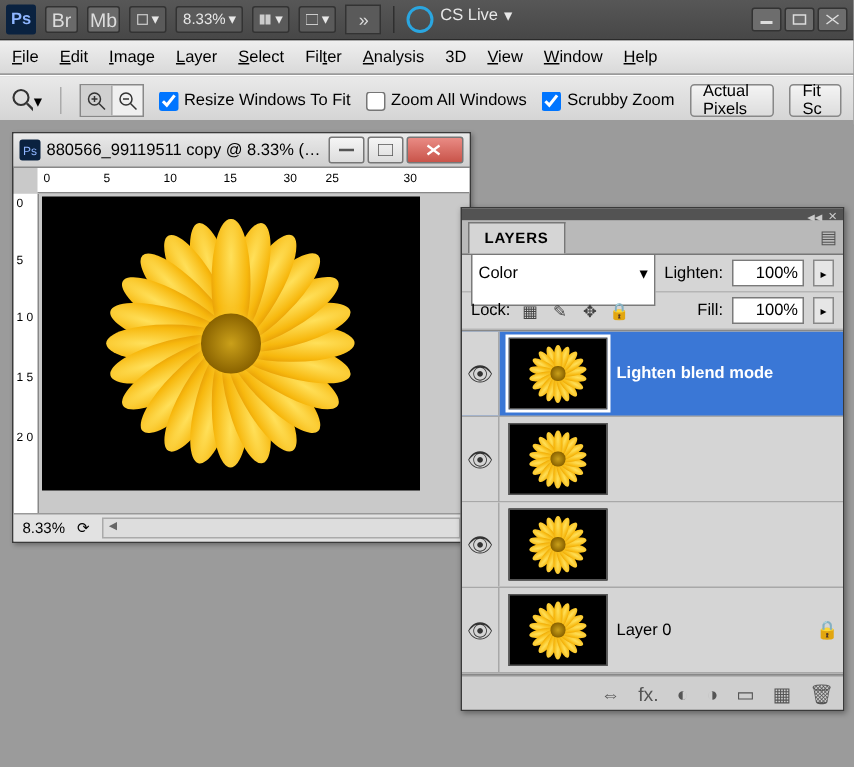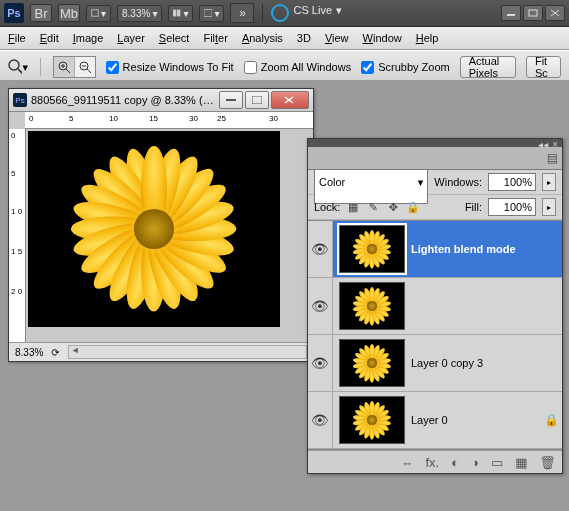--- a/index.html
+++ b/index.html
@@ -267,28 +267,29 @@
   </div>
 
   <div class="layers-panel">
     <div class="panel-grip">
         <div class="ic">
           <span>◂◂</span>
           <span>×</span>
         </div>
       </div>
     <div class="panel-tabs">
+      <div class="panel-tab">LAYERS</div>
       <div class="panel-opts">▤</div>
     </div>
     <div class="panel-row">
       <div class="blend-select">
           <span>Color</span>
           <span>▾</span>
         </div>
-      <span>Windows:</span>
+      <span>Lighten:</span>
       <div class="num-field">100%</div>
       <div class="arrow-btn">▸</div>
     </div>
     <div class="panel-row">
       <span>Lock:</span>
       <div class="lock-icons">
         <span>▦</span>
         <span>✎</span>
         <span>✥</span>
         <span>🔒</span>
@@ -371,21 +372,20 @@
               <div class="petal" style="transform: rotate(120deg);"></div>
               <div class="petal" style="transform: rotate(100deg);"></div>
               <div class="petal" style="transform: rotate(80deg);"></div>
               <div class="petal" style="transform: rotate(60deg);"></div>
               <div class="petal" style="transform: rotate(40deg);"></div>
               <div class="petal" style="transform: rotate(20deg);"></div>
               <div class="petal" style="transform: rotate(0deg);"></div>
               <div class="center"></div>
             </div>
           </div>
-          <div class="lname">Layer 0 copy 3</div>
           <div class="llock"></div>
         </div>
         <div class="layer-row">
           <div class="eye">👁</div>
           <div class="thumb">
             <div class="flower" style="width:42px;height:42px" id="tf3">
               <div class="petal" style="transform: rotate(340deg);"></div>
               <div class="petal" style="transform: rotate(320deg);"></div>
               <div class="petal" style="transform: rotate(300deg);"></div>
               <div class="petal" style="transform: rotate(280deg);"></div>

